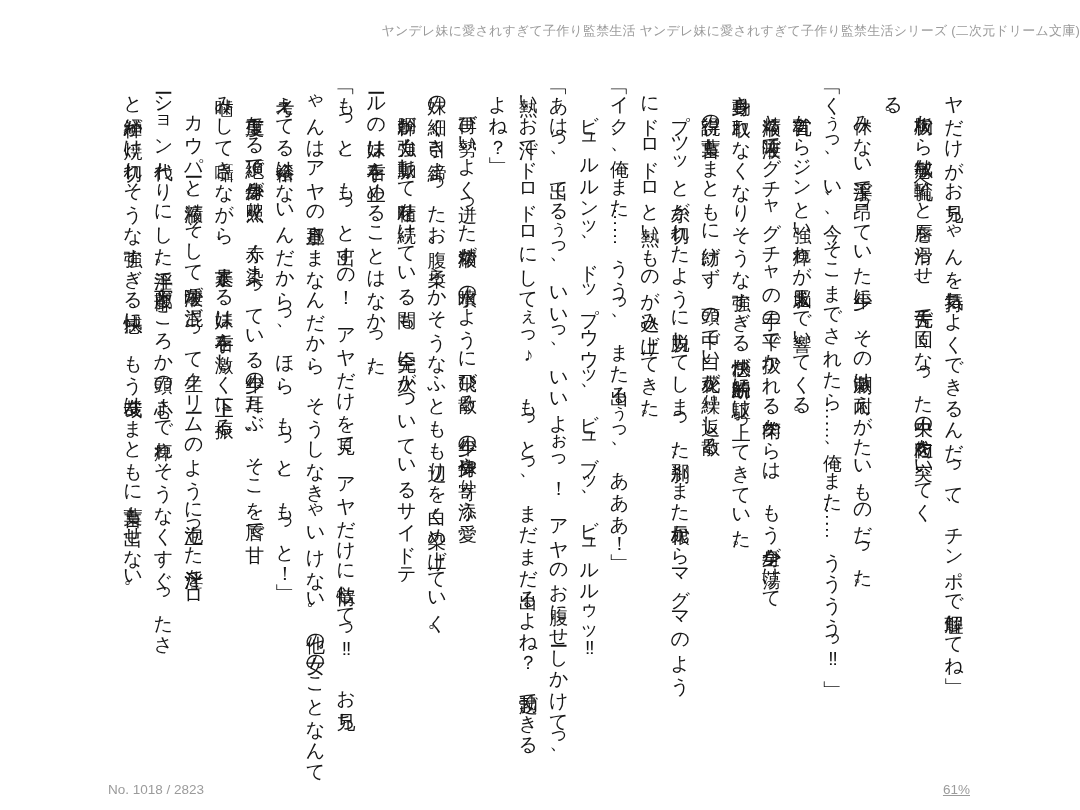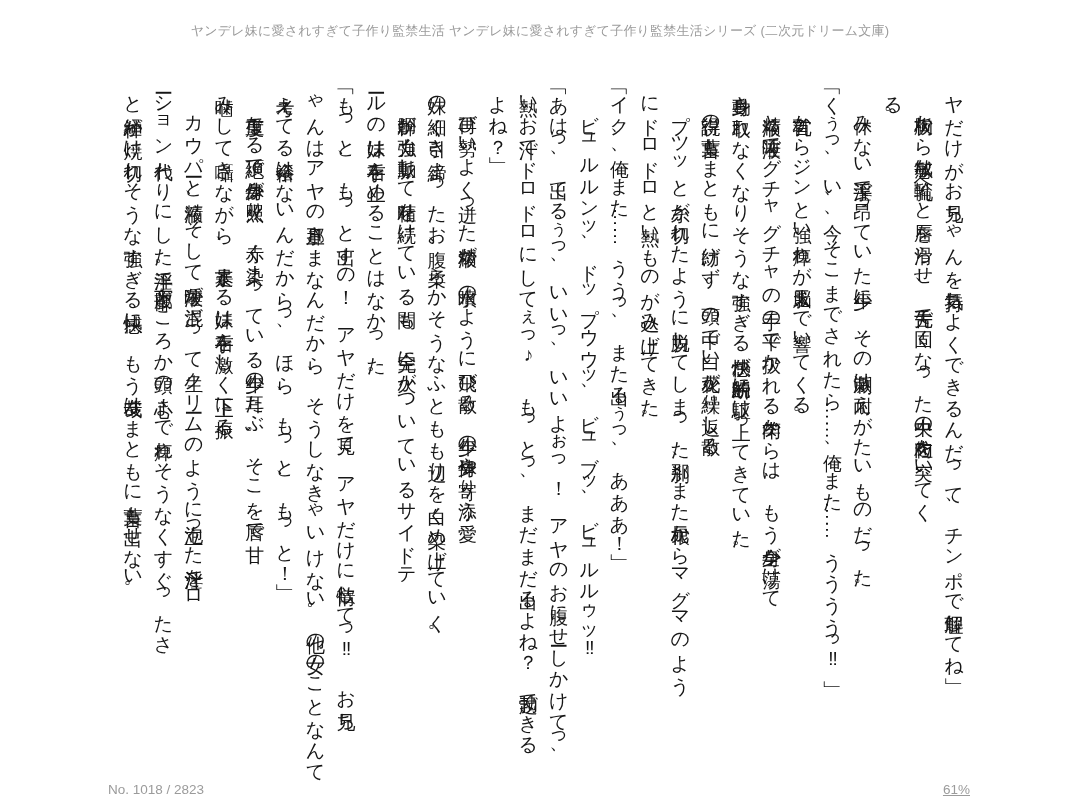--- a/index.html
+++ b/index.html
@@ -12,21 +12,21 @@
     background: #ffffff;
     font-family: "Liberation Sans", sans-serif;
     position: relative;
     overflow: hidden;
   }
   .reader-header {
     position: absolute;
     top: 22px;
     left: 0;
     width: 100%;
-    text-align: center;
+    text-align: right;
     font-size: 13px;
     color: #9b9b9b;
     letter-spacing: 0.2px;
   }
   .page-text {
     position: absolute;
     top: 83px;
     right: 111px;
     height: 690px;
     writing-mode: vertical-rl;

